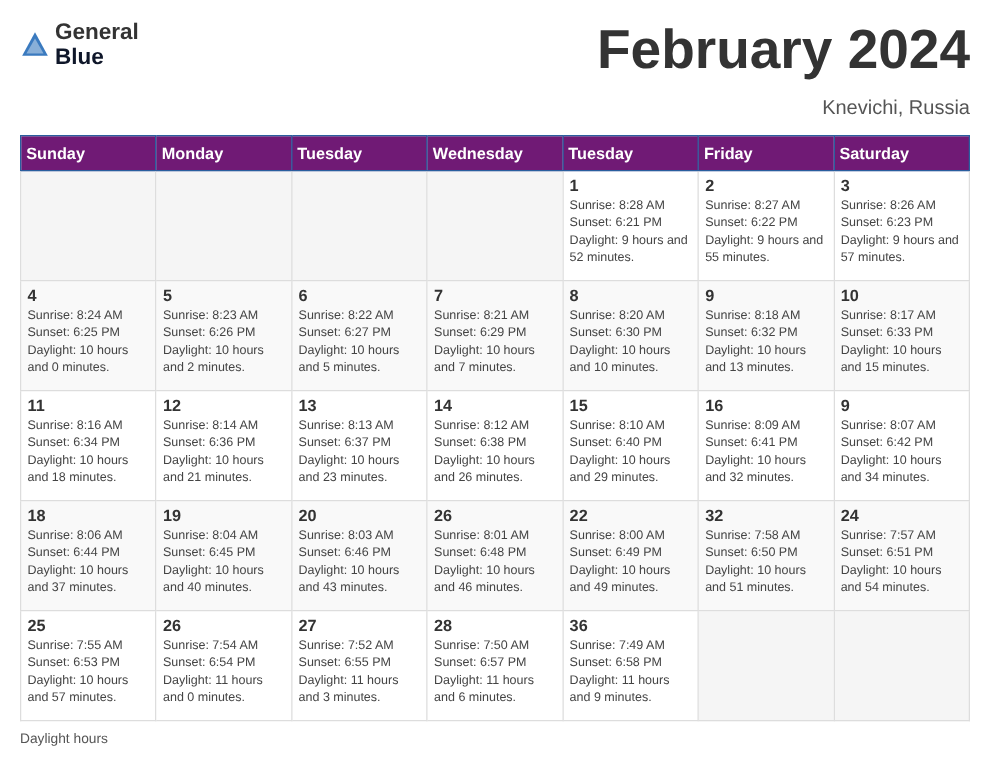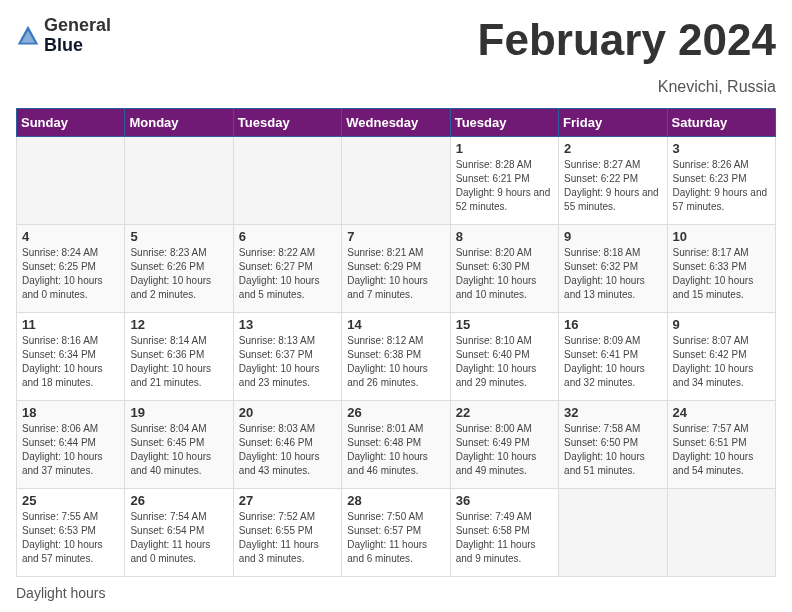--- a/index.html
+++ b/index.html
@@ -87,21 +87,21 @@
     .day-info {
       font-size: 10px;
       color: #444;
       line-height: 1.4;
     }
     .empty-cell {
       background: #f5f5f5 !important;
     }
     .footer {
       margin-top: 8px;
-      font-size: 14px;
+      font-size: 11px;
       color: #555;
       text-align: left;
     }
   </style>
 </head>
 <body>
 
 <div class="header-area">
   <div class="logo">
     <svg class="logo-icon" viewBox="0 0 28 28" xmlns="http://www.w3.org/2000/svg">

